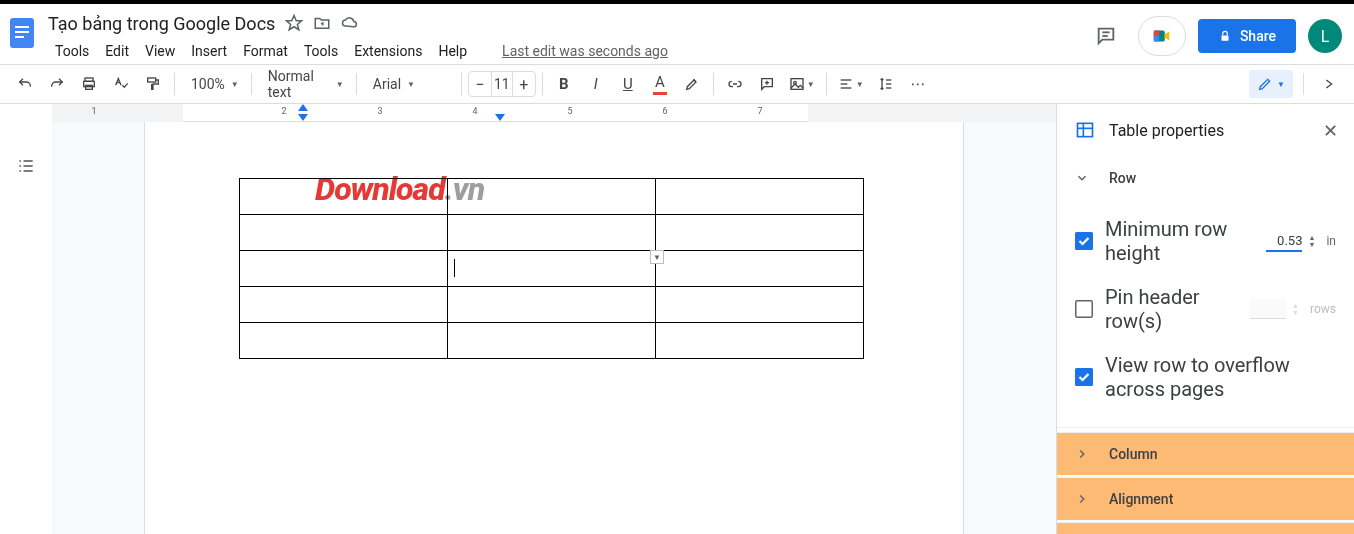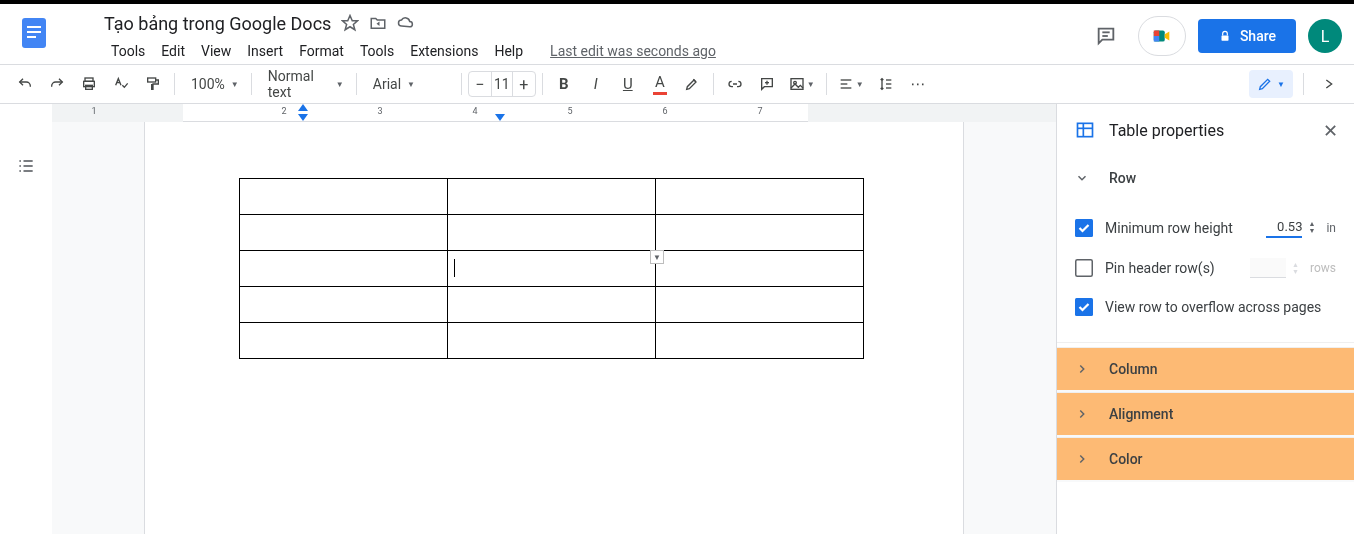--- a/index.html
+++ b/index.html
@@ -1,29 +1,29 @@
 <!DOCTYPE html>
 <html><head>
 <meta charset="utf-8">
 <style>
 * { box-sizing: border-box; margin: 0; padding: 0; font-family: 'Google Sans', Roboto, Arial, sans-serif; }
 body { background: #fff; overflow: hidden; width: 1354px; height: 534px; }
 
 .top-black { height: 4px; background: #000; }
 
-.header { display: flex; align-items: flex-start; padding: 6px 12px 0 12px; height: 60px; gap: 44px; }
+.header { display: flex; align-items: flex-start; padding: 6px 12px 0 0; height: 60px; }
 .logo-wrap { width: 44px; display: flex; align-items: center; justify-content: center; padding-top: 4px; }
 .logo { width: 36px; height: 36px; }
 .title-area { flex: 0 0 auto; padding-left: 4px; }
 .title-row { display: flex; align-items: center; gap: 10px; height: 26px; }
 .doc-title { font-size: 18px; color: #202124; font-weight: 400; }
 .title-icon { color: #5f6368; width: 18px; height: 18px; display: flex; align-items: center; }
 .menu-row { display: flex; align-items: center; gap: 2px; height: 30px; margin-top: 0px; }
 .menu-item { padding: 4px 7px; font-size: 14px; color: #202124; cursor: pointer; border-radius: 4px; }
-.last-edit { font-size: 14px; color: #5f6368; text-decoration: underline; margin-left: 18px; cursor: pointer; }
+.last-edit { font-size: 14px; color: #5f6368; text-decoration: underline; margin-left: 26px; cursor: pointer; }
 
 .header-right { margin-left: auto; display: flex; align-items: center; gap: 12px; padding-top: 6px; }
 .hdr-btn { width: 40px; height: 40px; display: flex; align-items: center; justify-content: center; color: #5f6368; cursor: pointer; border-radius: 50%; }
 .meet-btn { width: 48px; height: 40px; display:flex; align-items:center; justify-content:center; border: 1px solid #dadce0; border-radius: 20px; cursor:pointer; }
 .share-btn { background: #1a73e8; color: #fff; padding: 9px 20px; border-radius: 4px; font-size: 14px; font-weight: 500; display: flex; align-items: center; gap: 8px; cursor: pointer; }
 .avatar { width: 34px; height: 34px; border-radius: 50%; background: #00897b; color: #fff; display: flex; align-items: center; justify-content: center; font-size: 16px; }
 
 .toolbar { height: 40px; border-top: 1px solid #dadce0; border-bottom: 1px solid #dadce0; display: flex; align-items: center; padding: 0 10px; gap: 2px; }
 .tb-btn { width: 30px; height: 28px; display: flex; align-items: center; justify-content: center; color: #444746; cursor: pointer; border-radius: 4px; font-size: 15px; }
 .tb-sep { width: 1px; height: 22px; background: #dadce0; margin: 0 4px; }
@@ -63,21 +63,21 @@
 .sp-close { color: #5f6368; cursor: pointer; font-size: 18px; }
 .sp-icon-box { width: 24px; height: 24px; color: #1a73e8; display:flex; align-items:center; justify-content:center; }
 
 .sp-section { border-bottom: 1px solid #efefef; }
 .sp-sec-hdr { display: flex; align-items: center; padding: 13px 18px; gap: 16px; cursor: pointer; }
 .sp-sec-title { font-size: 14px; color: #3c4043; font-weight: 500; }
 .sp-chevron { color: #5f6368; width: 18px; display:flex; }
 .sp-body { padding: 8px 18px 16px 18px; }
 .sp-row { display: flex; align-items: center; padding: 10px 0; gap: 12px; }
 .sp-check { width: 18px; height: 18px; cursor: pointer; flex-shrink: 0; }
-.sp-label { font-size: 14px; color: #3c4043; flex: 1; }
+.sp-label { font-size: 20px; color: #3c4043; flex: 1; }
 .sp-input-wrap { display: flex; align-items: center; gap: 6px; }
 .sp-input { width: 36px; border: none; border-bottom: 2px solid #1a73e8; font-size: 13px; text-align: right; padding: 2px 0; color: #3c4043; }
 .sp-input.disabled { border-bottom: 1px solid #dadce0; color: #bdbdbd; }
 .sp-unit { font-size: 12px; color: #5f6368; }
 .sp-unit.disabled { color: #bdbdbd; }
 .stepper { width: 12px; display:flex; flex-direction:column; gap:1px; color:#5f6368; font-size:7px; line-height:6px; cursor:pointer; }
 .stepper.disabled { color:#dadce0; cursor:default; }
 
 .collapsed-sections { background: #f8f9fa; margin-top: 4px; }
 .collapsed-sections .sp-sec-hdr { border-top: 1px solid #efefef; background:#fdba74; margin-bottom:2px; }
@@ -307,20 +307,21 @@
       <span class="ruler-num" style="left:328px">3</span>
       <span class="ruler-num" style="left:423px">4</span>
       <span class="ruler-num" style="left:518px">5</span>
       <span class="ruler-num" style="left:613px">6</span>
       <span class="ruler-num" style="left:708px">7</span>
       <div class="ruler-marker-down" style="left:251px"></div>
       <div class="ruler-marker-up" style="left:251px"></div>
       <div class="ruler-marker-down" style="left:448px"></div>
     </div>
     <div class="page">
+      <div class="watermark"><span class="d">Download</span><span class="vn">.vn</span></div>
       <table class="doc-table">
         <tbody>
             <tr>
               <td></td>
               <td></td>
               <td></td>
             </tr>
         <tr>
               <td></td>
               <td></td>

